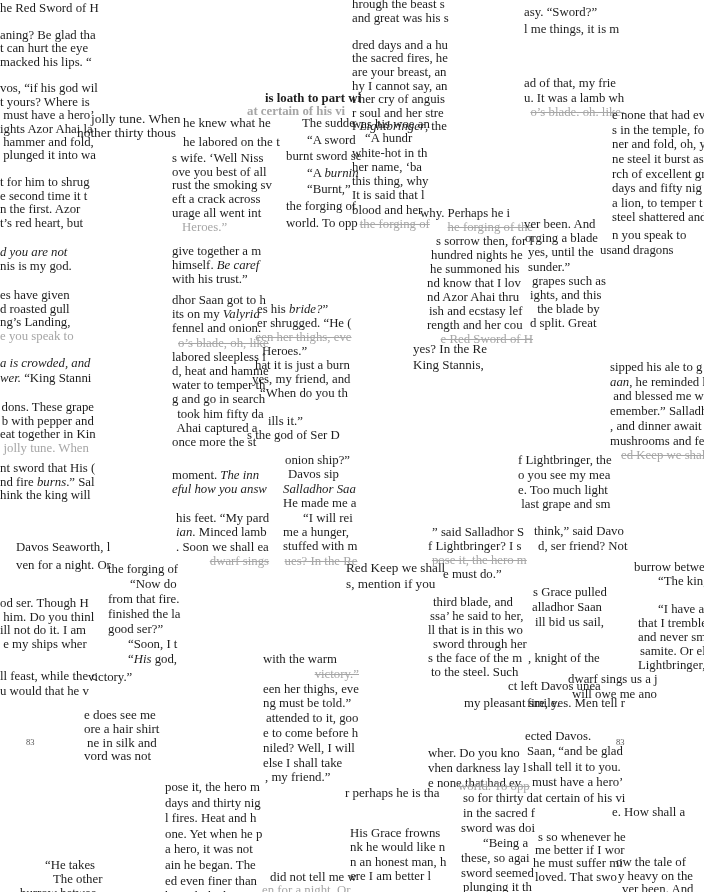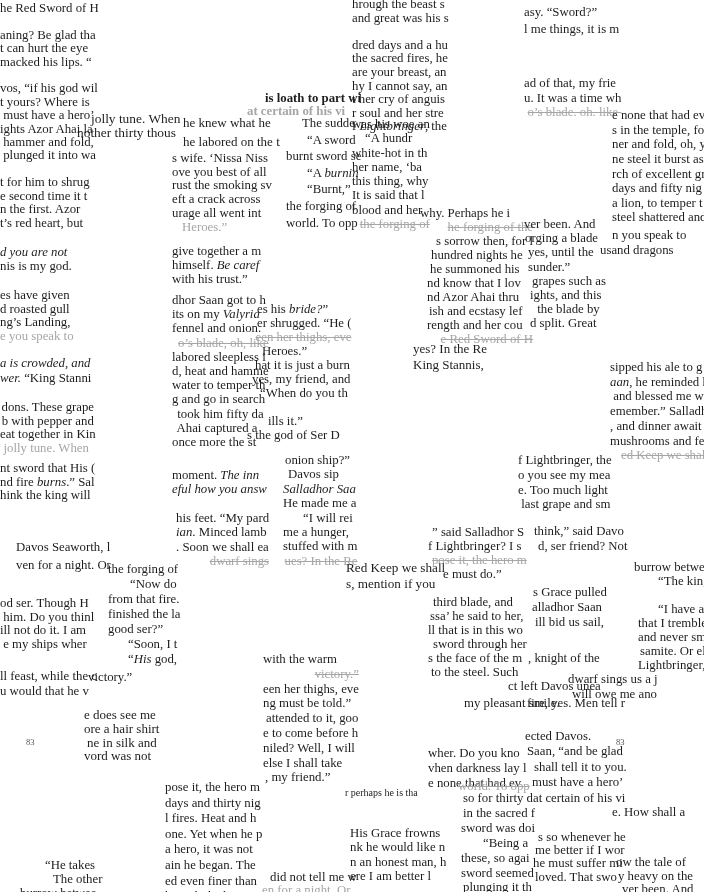--- a/index.html
+++ b/index.html
@@ -12,25 +12,25 @@
   .struck{text-decoration:line-through;text-decoration-thickness:1px;text-align:right;}
   .pagenum{font-size:8.5px;color:var(--pagenum,#555);}
 </style>
 </head>
 <body>
 
 <div id="canvas" style="width: 704px; height: 892px; background: rgb(255, 255, 255); color: rgb(29, 29, 29);">
     <div class="frag" style="left: 0px; top: 2px; line-height: 13.4px;"><div class="line">he Red Sword of H</div><div class="line">&nbsp;</div><div class="line">aning? Be glad tha</div><div class="line">t can hurt the eye</div><div class="line">macked his lips. “</div><div class="line">&nbsp;</div><div class="line">vos, “if his god wil</div><div class="line">t yours? Where is</div><div class="line"> must have a hero’</div><div class="line">ights Azor Ahai la</div><div class="line"> hammer and fold,</div><div class="line"> plunged it into wa</div><div class="line">&nbsp;</div><div class="line">t for him to shrug</div><div class="line">e second time it t</div><div class="line">n the first. Azor </div><div class="line">t’s red heart, but </div></div>
     <div class="frag" style="left: 77px; top: 112px; font-size: 13.4px; line-height: 13.8px;"><div class="line" style="margin-left: 14px;">jolly tune. When </div><div class="line">nother thirty thous</div></div>
     <div class="frag" style="left: 183px; top: 113px; font-size: 13px; line-height: 19px;"><div class="line">he knew what he</div><div class="line">he labored on the t</div></div>
-    <div class="frag" style="left: 172px; top: 152px; line-height: 13.7px;"><div class="line">s wife. ‘Nissa Niss</div><div class="line">ove you best of all</div><div class="line">rust the smoking sv</div><div class="line">eft a crack across </div><div class="line">urage all went int</div><div class="line faded" style="margin-left: 10px;">Heroes.”</div></div>
+    <div class="frag" style="left: 172px; top: 152px; line-height: 13.7px;"><div class="line">s wife. ‘Well Niss</div><div class="line">ove you best of all</div><div class="line">rust the smoking sv</div><div class="line">eft a crack across </div><div class="line">urage all went int</div><div class="line faded" style="margin-left: 10px;">Heroes.”</div></div>
     <div class="frag" style="left: 265px; top: 92px; line-height: 13px; font-weight: bold;"><div class="line">is loath to part wi</div><div class="line faded" style="margin-left: -18px;">at certain of his vi</div></div>
     <div class="frag" style="left: 352px; top: -2px; line-height: 13.6px;"><div class="line">hrough the beast s</div><div class="line">and great was his s</div><div class="line">&nbsp;</div><div class="line">dred days and a hu</div><div class="line">the sacred fires, he</div><div class="line">are your breast, an</div><div class="line">hy I cannot say, an</div><div class="line">t her cry of anguis</div><div class="line">r soul and her stre</div><div class="line">f <i>Lightbringer</i>, the</div></div>
     <div class="frag" style="left: 524px; top: 4px; line-height: 17px;"><div class="line">asy. “Sword?”</div><div class="line">l me things, it is m</div></div>
-    <div class="frag" style="left: 524px; top: 76px; line-height: 14.6px;"><div class="line">ad of that, my frie</div><div class="line">u. It was a time wh</div><div class="line faded struck">o’s blade. oh. like </div></div>
+    <div class="frag" style="left: 524px; top: 76px; line-height: 14.6px;"><div class="line">ad of that, my frie</div><div class="line">u. It was a lamb wh</div><div class="line faded struck">o’s blade. oh. like </div></div>
     <div class="frag" style="left: 612px; top: 108px; line-height: 14.6px;"><div class="line">e none that had eve</div><div class="line">s in the temple, for</div><div class="line">ner and fold, oh, y</div><div class="line">ne steel it burst asu</div></div>
     <div class="frag" style="left: 612px; top: 167px; line-height: 14.4px;"><div class="line">rch of excellent gra</div><div class="line">days and fifty nig</div><div class="line">a lion, to temper t</div><div class="line">steel shattered and</div></div>
     <div class="frag" style="left: 600px; top: 228px; line-height: 14.6px;"><div class="line" style="margin-left: 12px;">n you speak to</div><div class="line">usand dragons</div></div>
     <div class="frag" style="left: 286px; top: 115px; line-height: 16.6px;"><div class="line" style="margin-left: 16px;">The sudde</div><div class="line" style="margin-left: 21px;">“A sword</div><div class="line">burnt sword se</div><div class="line" style="margin-left: 21px;">“A <i>burnin</i></div><div class="line" style="margin-left: 21px;">“Burnt,” </div><div class="line">the forging of</div><div class="line">world. To opp</div></div>
     <div class="frag" style="left: 352px; top: 117px; line-height: 14.3px;"><div class="line">was his woe an</div><div class="line" style="margin-left: 13px;">“A hundr</div><div class="line">white-hot in th</div><div class="line">her name, ‘ba</div><div class="line">this thing, why</div><div class="line">It is said that l</div><div class="line">blood and her</div><div class="line faded struck">the forging of</div></div>
     <div class="frag" style="left: 420px; top: 206px; line-height: 14px;"><div class="line">why. Perhaps he i</div><div class="line faded struck" style="margin-left: 12px;">he forging of the</div><div class="line" style="margin-left: 16px;">s sorrow then, for l</div><div class="line" style="margin-left: 11px;">hundred nights he</div><div class="line" style="margin-left: 10px;">he summoned his</div><div class="line" style="margin-left: 7px;">nd know that I lov</div><div class="line" style="margin-left: 7px;">nd Azor Ahai thru</div><div class="line" style="margin-left: 9px;">ish and ecstasy lef</div><div class="line" style="margin-left: 7px;">rength and her cou</div><div class="line faded struck" style="margin-left: 9px;">e Red Sword of H</div></div>
     <div class="frag" style="left: 524px; top: 217px; line-height: 14.2px;"><div class="line">ver been. And</div><div class="line" style="margin-left: 1px;">orging a blade</div><div class="line" style="margin-left: 4px;">yes, until the</div><div class="line" style="margin-left: 4px;">sunder.”</div><div class="line" style="margin-left: 8px;">grapes such as</div><div class="line" style="margin-left: 6px;">ights, and this</div><div class="line" style="margin-left: 10px;"> the blade by</div><div class="line" style="margin-left: 6px;">d split. Great</div></div>
     <div class="frag" style="left: 172px; top: 245px; line-height: 13.8px;"><div class="line">give together a m</div><div class="line">himself. <i>Be caref</i></div><div class="line">with his trust.”</div></div>
     <div class="frag" style="left: 172px; top: 293px; line-height: 14.2px;"><div class="line">dhor Saan got to h</div><div class="line">its on my <i>Valyria</i></div><div class="line">fennel and onion.</div><div class="line faded struck">o’s blade, oh, like</div><div class="line">labored sleepless i</div><div class="line">d, heat and hamme</div><div class="line">water to temper th</div><div class="line">g and go in search</div><div class="line" style="margin-left: 2px;"> took him fifty da</div><div class="line" style="margin-left: 2px;"> Ahai captured a</div><div class="line">once more the st</div></div>
     <div class="frag" style="left: 252px; top: 302px; line-height: 14px;"><div class="line" style="margin-left: 5px;">es his <i>bride?</i>”</div><div class="line" style="margin-left: 5px;">er shrugged. “He (</div><div class="line faded struck" style="margin-left: 3px;">een her thighs, eve</div><div class="line" style="margin-left: 10px;">Heroes.”</div><div class="line" style="margin-left: 3px;">hat it is just a burn</div><div class="line">yes, my friend, and</div><div class="line" style="margin-left: 8px;">“When do you th</div><div class="line">&nbsp;</div><div class="line" style="margin-left: 16px;">ills it.”</div><div class="line" style="margin-left: -5px;">s the god of Ser D</div></div>
@@ -53,27 +53,27 @@
     <div class="frag" style="left: 0px; top: 597px; line-height: 13.6px;"><div class="line">od ser. Though H</div><div class="line"> him. Do you thinl</div><div class="line">ill not do it. I am </div><div class="line"> e my ships wher</div></div>
     <div class="frag" style="left: 632px; top: 560px; line-height: 14px;"><div class="line" style="margin-left: 2px;">burrow betwee</div><div class="line" style="margin-left: 26px;">“The king</div><div class="line">&nbsp;</div><div class="line" style="margin-left: 26px;">“I have a</div><div class="line" style="margin-left: 6px;">that I tremble </div><div class="line" style="margin-left: 6px;">and never smi</div><div class="line" style="margin-left: 8px;">samite. Or el</div><div class="line" style="margin-left: 6px;">Lightbringer, r</div></div>
     <div class="frag" style="left: 0px; top: 669px; line-height: 14.5px;"><div class="line">ll feast, while the c</div><div class="line">u would that he v</div></div>
     <div class="frag" style="left: 88px; top: 671px; line-height: 13.5px;"><div class="line">victory.”</div></div>
     <div class="frag" style="left: 263px; top: 652px; line-height: 14.8px;"><div class="line">with the warm</div><div class="line faded struck" style="margin-left: 6px;">victory.”</div><div class="line">een her thighs, eve</div><div class="line">ng must be told.”</div><div class="line" style="margin-left: 3px;">attended to it, goo</div><div class="line">e to come before h</div><div class="line">niled? Well, I will </div><div class="line">else I shall take </div><div class="line" style="margin-left: 2px;">, my friend.”</div></div>
     <div class="frag" style="left: 566px; top: 672px; line-height: 15px;"><div class="line" style="margin-left: 2px;">dwarf sings us a j</div><div class="line" style="margin-left: 6px;">will owe me ano</div></div>
     <div class="frag" style="left: 528px; top: 652px; line-height: 13.5px;"><div class="line">, knight of the</div></div>
     <div class="frag" style="left: 508px; top: 680px; line-height: 13.5px;"><div class="line">ct left Davos unea</div></div>
     <div class="frag" style="left: 464px; top: 697px; line-height: 13.5px; text-align: right;"><div class="line">my pleasant smile.</div></div>
     <div class="frag" style="left: 527px; top: 697px; line-height: 13.5px;"><div class="line">fire, yes. Men tell r</div></div>
-    <div class="frag" style="left: 525px; top: 729px; line-height: 15.4px;"><div class="line">ected Davos.</div><div class="line" style="margin-left: 2px;">Saan, “and be glad</div><div class="line" style="margin-left: 9px;">shall tell it to you.</div><div class="line" style="margin-left: 7px;">must have a hero’</div></div>
+    <div class="frag" style="left: 525px; top: 729px; line-height: 15.4px;"><div class="line">ected Davos.</div><div class="line" style="margin-left: 2px;">Saan, “and be glad</div><div class="line" style="margin-left: 3px;">shall tell it to you.</div><div class="line" style="margin-left: 7px;">must have a hero’</div></div>
     <div class="frag" style="left: 428px; top: 746px; line-height: 14.8px;"><div class="line">wher. Do you kno</div><div class="line">vhen darkness lay l</div><div class="line">e none that had ev</div></div>
     <div class="frag" style="left: 84px; top: 708px; font-size: 13px; line-height: 13.8px;"><div class="line">e does see me</div><div class="line">ore a hair shirt</div><div class="line" style="margin-left: 3px;">ne in silk and</div><div class="line">vord was not</div></div>
     <div class="frag pagenum" style="left: 26px; top: 736px; line-height: 13.5px;"><div class="line">83</div></div>
     <div class="frag pagenum" style="left: 616px; top: 736px; line-height: 13.5px;"><div class="line">83</div></div>
     <div class="frag" style="left: 165px; top: 780px; line-height: 15.6px;"><div class="line">pose it, the hero m</div><div class="line">days and thirty nig</div><div class="line">l fires. Heat and h</div><div class="line">one. Yet when he p</div><div class="line">a hero, it was not</div><div class="line">ain he began. The</div><div class="line">ed even finer than</div><div class="line">hrough the beast’s</div></div>
-    <div class="frag" style="left: 345px; top: 786px; font-size: 10px; line-height: 13.5px;"><div class="line">r perhaps he is tha</div></div>
+    <div class="frag" style="left: 345px; top: 786px; font-size: 13px; line-height: 13.5px;"><div class="line">r perhaps he is tha</div></div>
     <div class="frag" style="left: 350px; top: 826px; line-height: 14.4px;"><div class="line">His Grace frowns</div><div class="line">nk he would like n</div><div class="line">n an honest man, h</div><div class="line">ere I am better l</div></div>
     <div class="frag" style="left: 270px; top: 871px; line-height: 13px;"><div class="line">did not tell me w</div><div class="line faded" style="margin-left: -8px;">en for a night. Or</div></div>
     <div class="frag" style="left: 20px; top: 858px; line-height: 14px;"><div class="line" style="margin-left: 25px;">“He takes</div><div class="line" style="margin-left: 33px;">The other</div><div class="line">burrow betwee</div></div>
     <div class="frag" style="left: 458px; top: 780px; line-height: 13.5px;"><div class="line faded struck">world. To opp</div></div>
     <div class="frag" style="left: 455px; top: 791px; line-height: 14.9px;"><div class="line" style="margin-left: 8px;">so for thirty d</div><div class="line" style="margin-left: 8px;">in the sacred f</div><div class="line" style="margin-left: 6px;">sword was doi</div><div class="line" style="margin-left: 28px;">“Being a</div><div class="line" style="margin-left: 6px;">these, so agai</div><div class="line" style="margin-left: 6px;">sword seemed</div><div class="line" style="margin-left: 8px;">plunging it th</div></div>
     <div class="frag" style="left: 530px; top: 792px; line-height: 13.1px;"><div class="line" style="margin-left: 3px;">at certain of his vi</div><div class="line">&nbsp;</div><div class="line">&nbsp;</div><div class="line" style="margin-left: 8px;">s so whenever he</div><div class="line" style="margin-left: 5px;">me better if I wor</div><div class="line" style="margin-left: 3px;">he must suffer mi</div><div class="line" style="margin-left: 5px;">loved. That swo</div></div>
     <div class="frag" style="left: 612px; top: 806px; line-height: 13.5px;"><div class="line">e. How shall a</div></div>
     <div class="frag" style="left: 616px; top: 856px; line-height: 13.7px;"><div class="line" style="">ow the tale of</div><div class="line" style="margin-left: 2px;">y heavy on the</div><div class="line" style="margin-left: 6px;">ver been. And</div></div>
   </div>
 

